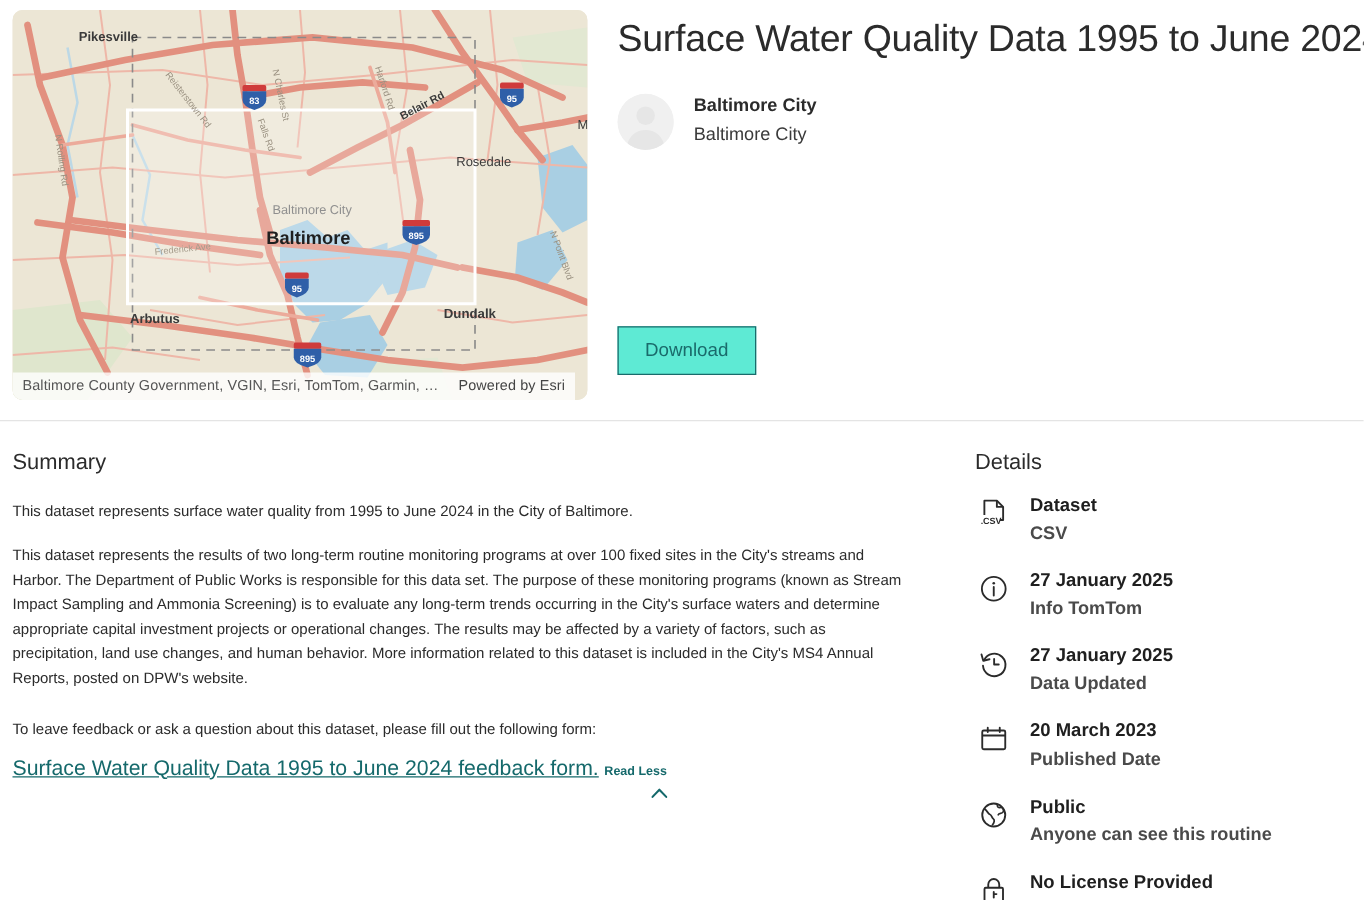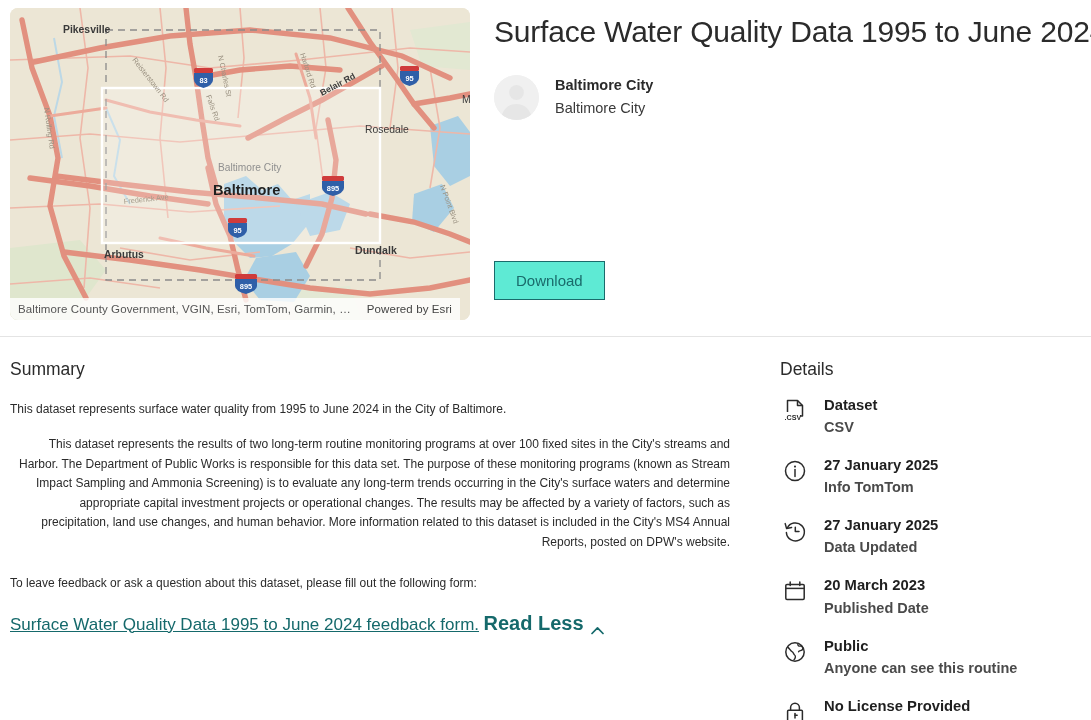--- a/index.html
+++ b/index.html
@@ -124,40 +124,41 @@
   .details-head { margin-bottom: 14px; }
 
   .para {
     font-size: 12px;
     line-height: 1.62;
     color: #2b2b2b;
     margin-bottom: 16px;
     max-width: 722px;
   }
   .para.tight { margin-bottom: 0; }
-  .para-gap { margin-bottom: 22px; text-align: right; }
+  .para-gap { margin-bottom: 22px; }
 
   .feedback-link {
     display: inline-block;
     font-size: 17px;
     color: #15696b;
     text-decoration: underline;
     cursor: pointer;
     margin-top: 2px;
   }
 
   .read-less {
     display: inline-flex;
     align-items: flex-end;
     gap: 7px;
-    font-size: 20px;
+    font-size: 10px;
     color: #15696b;
     font-weight: 700;
     margin-top: 18px;
     cursor: pointer;
+    flex-direction: column;
   }
   .read-less svg { display: block; }
 
   
   .detail-item {
     display: flex;
     align-items: flex-start;
     margin-bottom: 16px;
   }
   .detail-icon {

